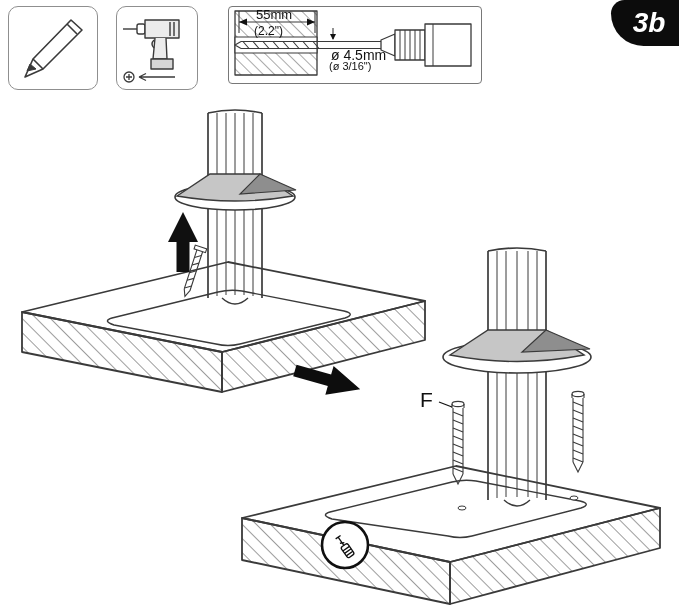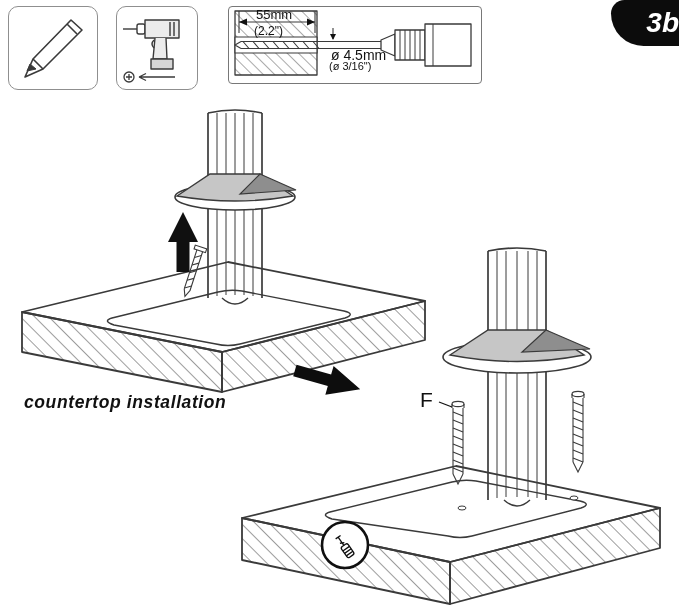--- a/index.html
+++ b/index.html
@@ -12,21 +12,21 @@
   #box-pencil{left:8px;width:88px;height:82px}
   #box-drill{left:116px;width:80px;height:82px}
   #spec-box{position:absolute;left:228px;top:6px;width:252px;height:76px;border:1.7px solid #787878;border-radius:4px;background:#fff}
   #spec-box .lbl{position:absolute;white-space:nowrap;color:#111}
   #lbl-depth{left:27px;top:0;font-size:13px}
   #lbl-depth-in{left:25px;top:17px;font-size:12px}
   #lbl-dia{left:102px;top:40px;font-size:14px}
   #lbl-dia-in{left:100px;top:53px;font-size:11px}
   #badge{
     position:absolute;right:0;top:0;width:60px;height:46px;background:#0c0c0c;
-    border-radius:14px 0 0 34px;color:#fff;display:flex;align-items:center;justify-content:flex-end;
+    border-radius:14px 0 0 34px;color:#fff;display:flex;align-items:center;justify-content:center;
     font-style:italic;font-weight:bold;font-size:28px;padding-left:8px;
   }
   #caption{position:absolute;left:24px;top:391px;font-weight:bold;font-style:italic;
     font-size:17.5px;line-height:1.3;letter-spacing:.6px;color:#111}
   #part-f{position:absolute;left:420px;top:388px;font-size:21px;color:#111}
   #art{position:absolute;left:0;top:0}
   svg{display:block}
 </style>
 </head>
 <body>
@@ -203,16 +203,15 @@
   <span class="lbl" id="lbl-depth-in">(2.2")</span>
   <span class="lbl" id="lbl-dia">ø 4.5mm</span>
   <span class="lbl" id="lbl-dia-in">(ø 3/16")</span>
 </div>
 
 <div id="badge">
   <span>3b</span>
 </div>
 
 <div id="caption">
-  <div>countertop installation</div>
 </div>
 
 <span id="part-f">F</span>
 
 </body></html>

